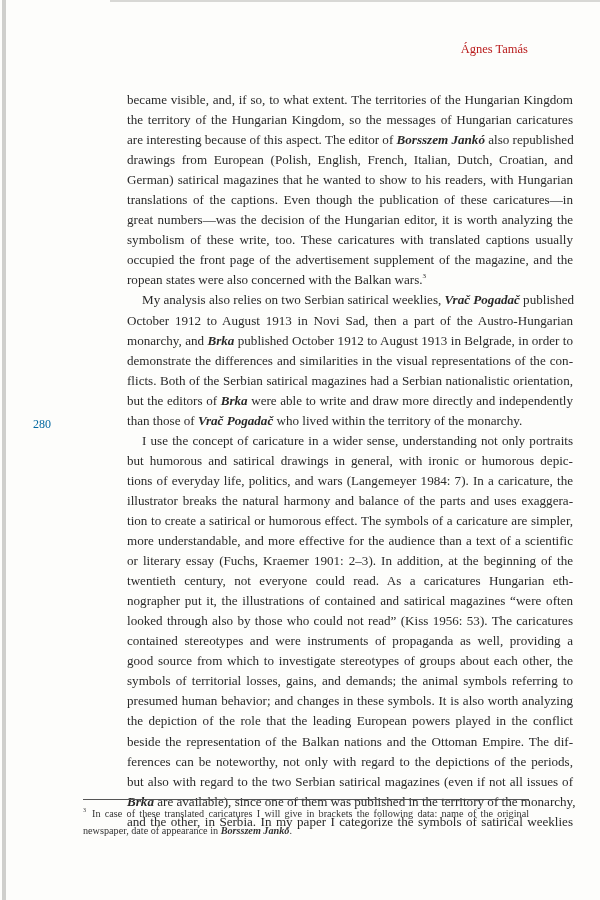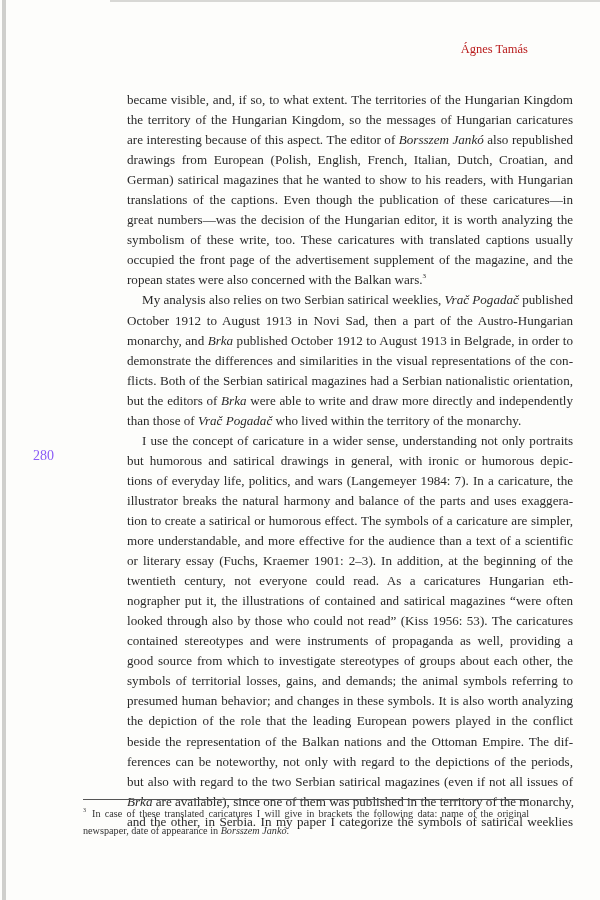--- a/index.html
+++ b/index.html
@@ -38,23 +38,23 @@
       position: absolute;
       top: 42px;
       right: 72px;
       font-size: 12.5px;
       color: #b91c1c;
       margin-left: 47px;
     }
     .page-number {
       position: absolute;
       left: 33px;
-      top: 448px;
-      font-size: 14px;
-      color: #8b5cf6;
+      top: 417px;
+      font-size: 12px;
+      color: #0369a1;
     }
     .body-text {
       position: absolute;
       left: 83px;
       top: 90px;
       width: 446px;
       font-size: 13.1px;
       line-height: 20.05px;
       text-align: justify;
       hyphens: manual;
@@ -96,21 +96,21 @@
       color: #333;
     }
     .footnote .line {
       height: 16.5px;
     }
     .footnote sup {
       font-size: 6px;
       vertical-align: 5px;
       margin-right: 6px;
     }
-    i { font-style: italic; }
+    i { font-style: italic; font-weight: bold; }
   </style>
 </head>
 <body>
 
 <div class="page">
   <div class="left-edge"></div>
   <div class="top-edge"></div>
 
   <div class="running-head">Ágnes Tamás</div>
   <div class="page-number">280</div>

